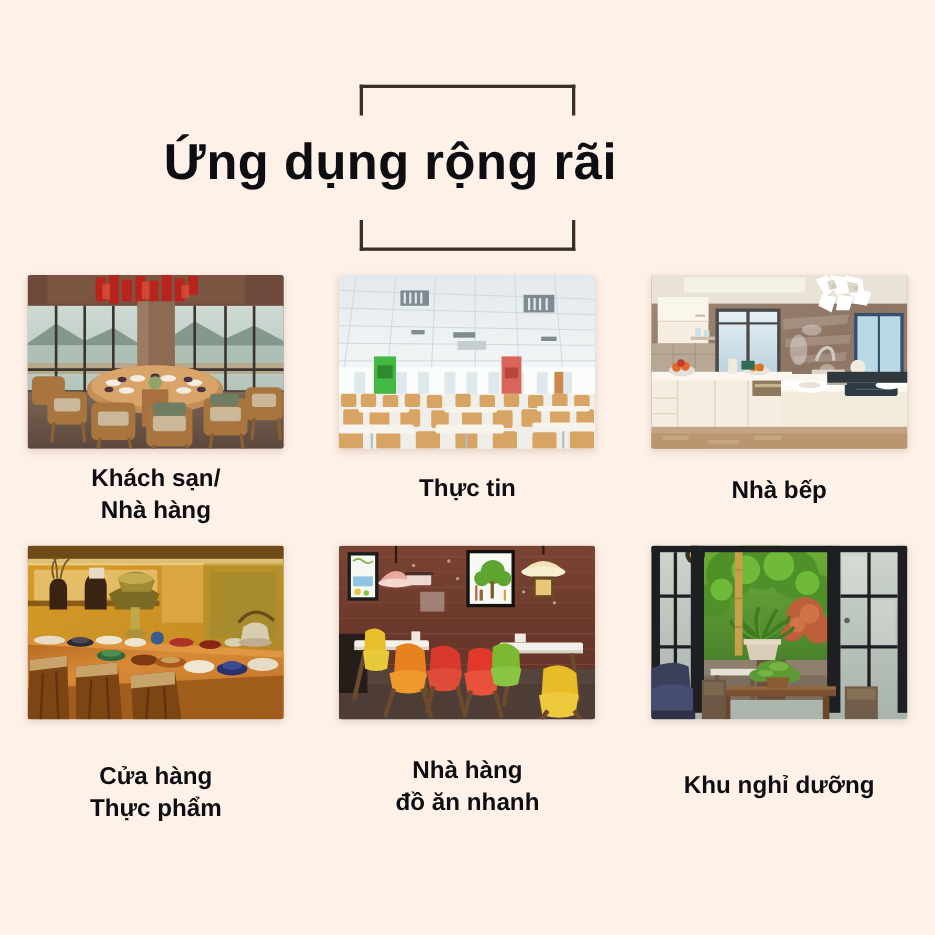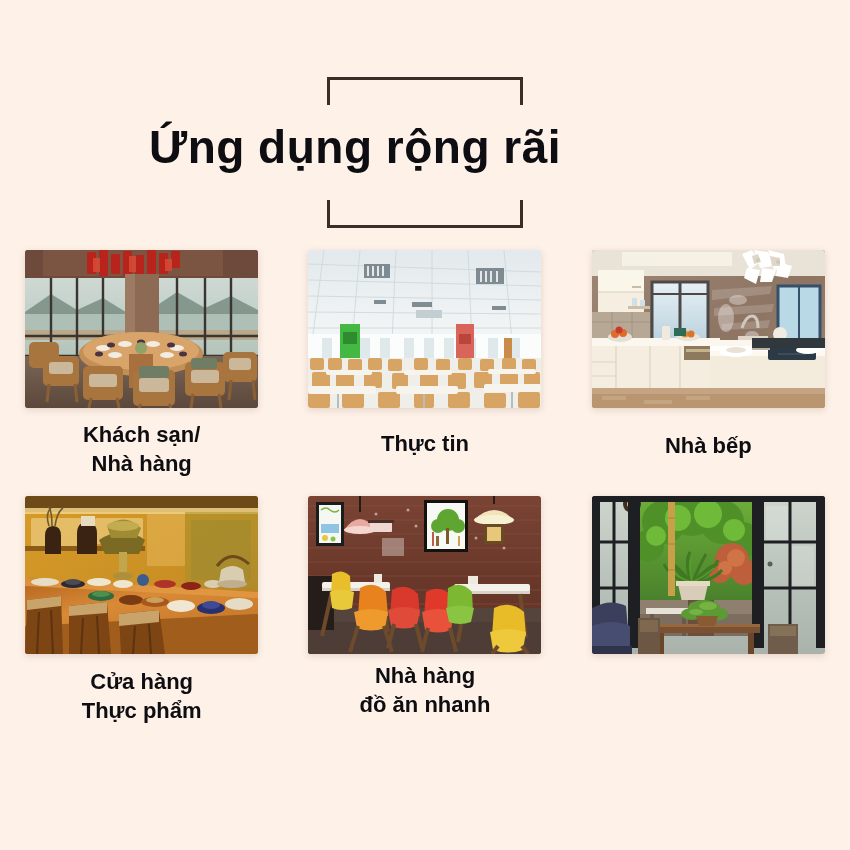--- a/index.html
+++ b/index.html
@@ -92,21 +92,21 @@
     line-height: 1.3;
     white-space: pre-line;
   }
   .cell-r1c1 .caption { margin-top: 13px; }
   .cell-r1c2 .caption { margin-top: 22px; }
   .cell-r1c3 .caption { margin-top: 24px; }
   .cell-r2c1 .caption { margin-top: 14px; }
   .cell-r2c2 .caption { margin-top: 8px; }
   .cell-r2c3 .caption { margin-top: 22px; }
 
-  .row2 { margin-top: 4px; }
+  .row2 { margin-top: 4px; gap: 24px; }
 </style>
 </head>
 <body style="background: rgb(253, 241, 232);">
 
 <div class="header">
   <div class="bracket bracket-top"></div>
   <div class="page-title">Ứng dụng rộng rãi</div>
   <div class="bracket bracket-bottom"></div>
 </div>
 
@@ -824,15 +824,16 @@
           </g>
         <path d="M104 120 L126 120 L123 130 L107 130 Z" fill="#8a5a33"></path>
 
         <rect x="176" y="128" width="30" height="30" fill="#6f5c4a"></rect>
         <rect x="178" y="130" width="26" height="10" fill="#857058"></rect>
 
         <rect x="46" y="122" width="22" height="36" fill="#6b5743"></rect>
         <rect x="48" y="124" width="18" height="12" fill="#7e6850"></rect>
       </svg>
     </div>
+    <div class="caption">Khu nghỉ dưỡng</div>
   </div>
 
 </div>
 
 </body></html>

